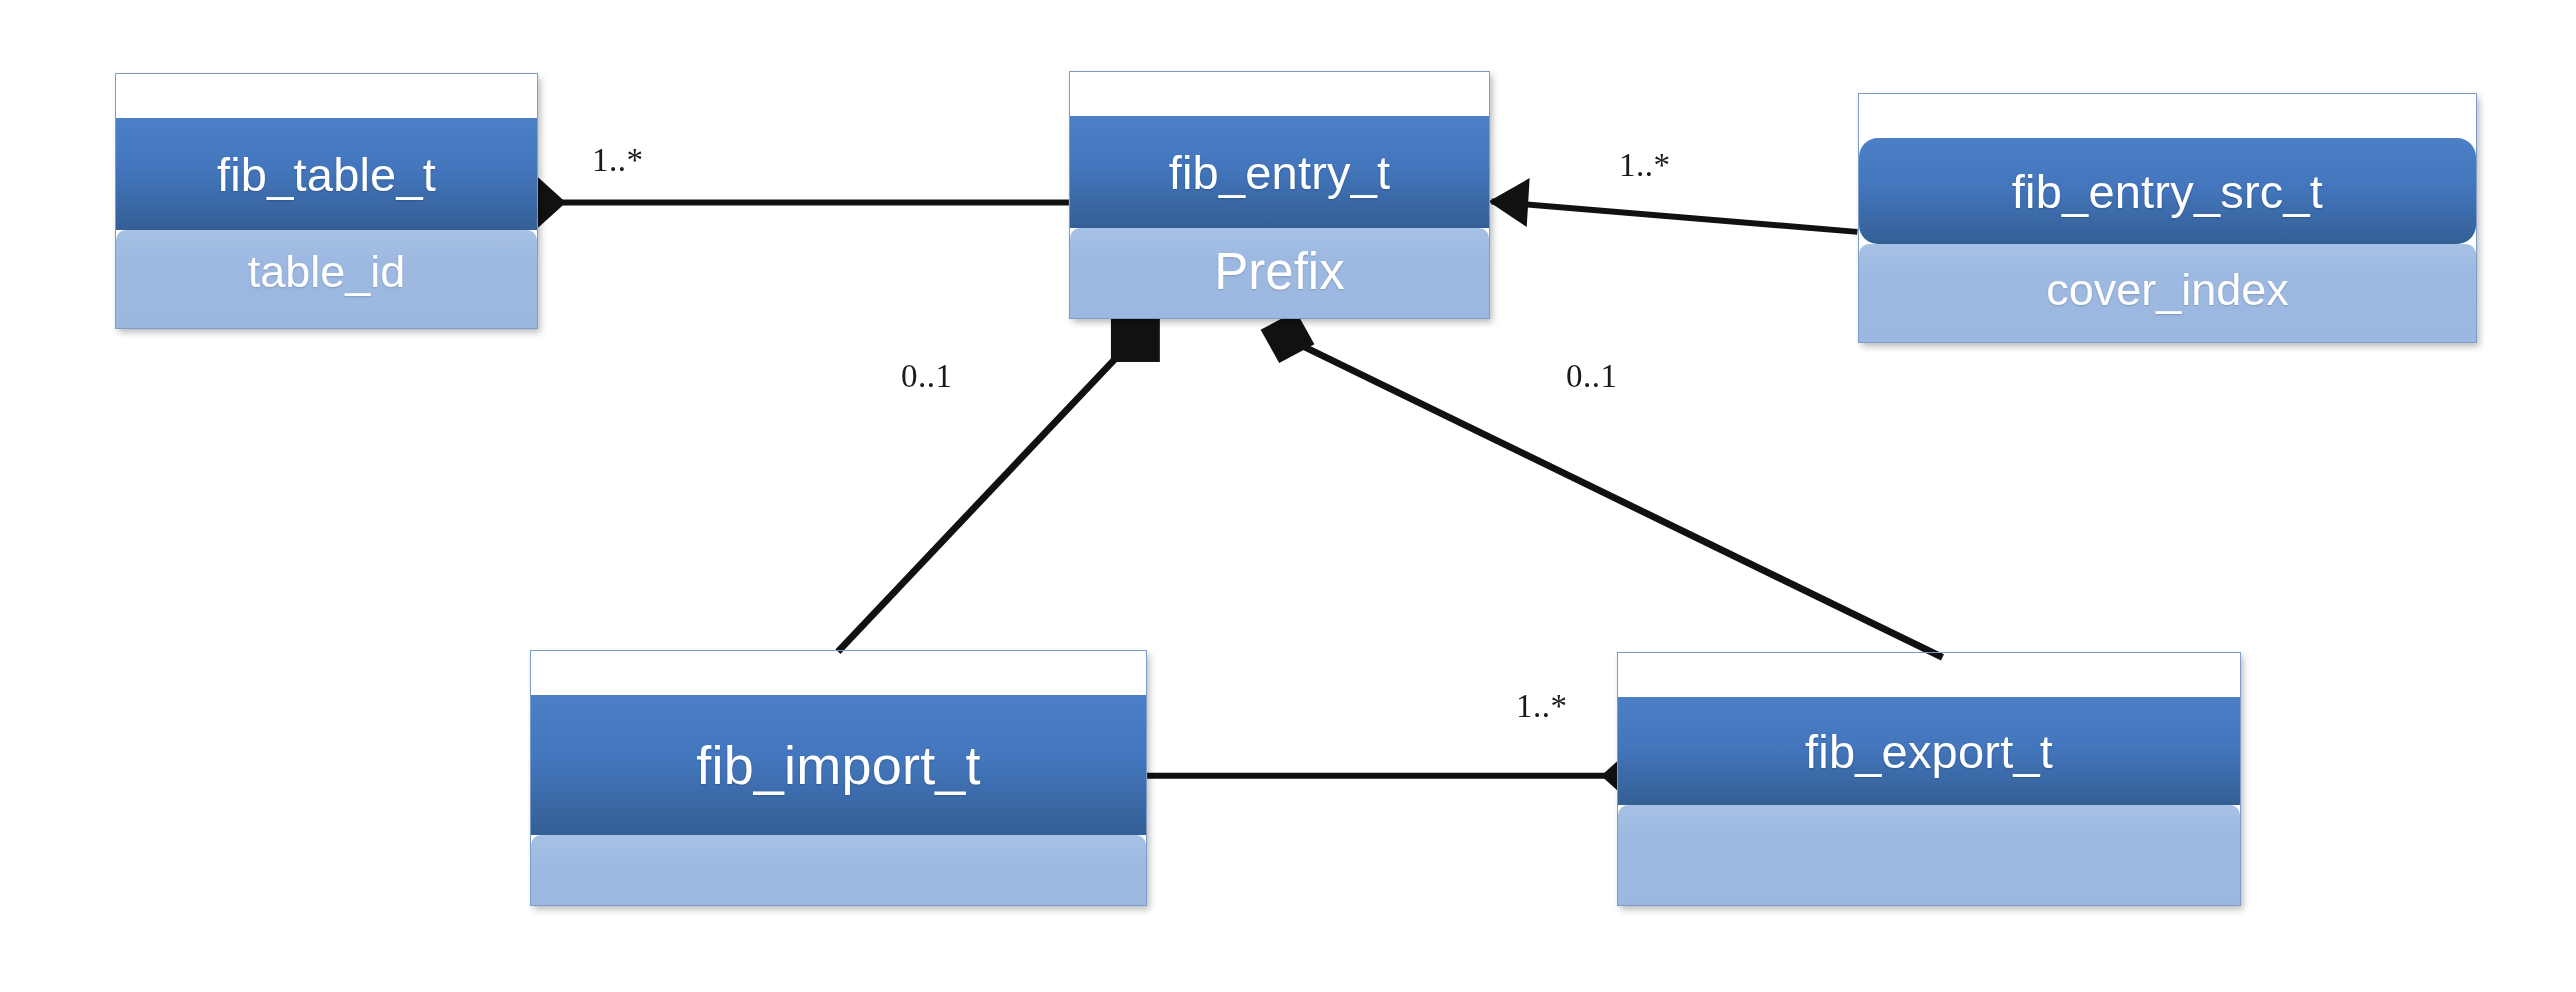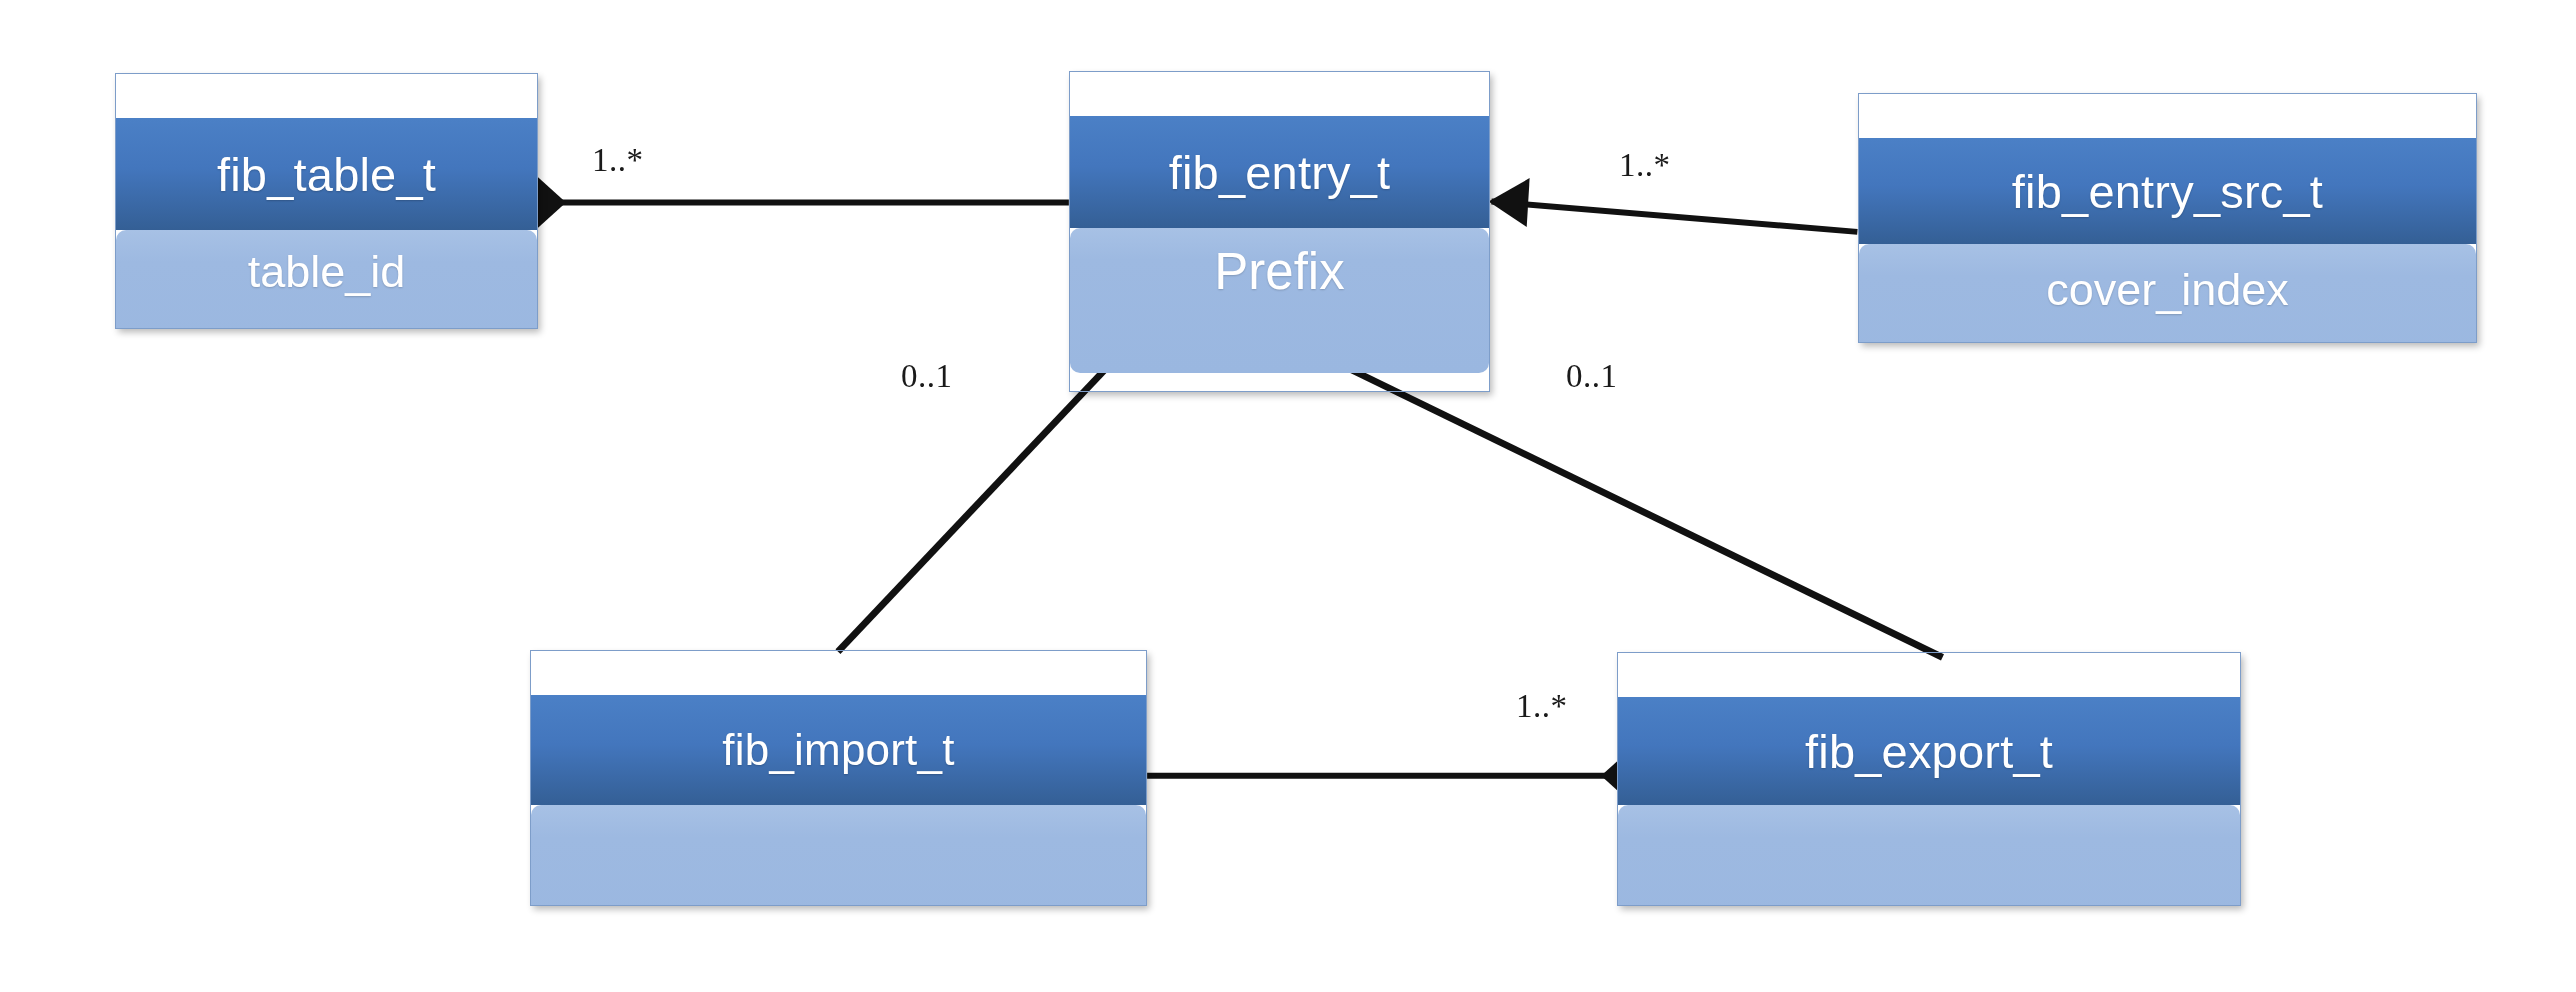--- a/index.html
+++ b/index.html
@@ -106,44 +106,44 @@
     <div class="class-header" style="height:112px; font-size:47px;">
       <span>fib_table_t</span>
     </div>
     <div class="class-body" style="height:145px; padding-top:15.7px; font-size:45px;">
       <div class="class-body-inner">
         <span>table_id</span>
       </div>
     </div>
   </div>
 
-  <div class="class-box" style="left:1069px; top:71px; width:421px; height:321px;">
+  <div class="class-box" style="left:1069px; top:71px; width:421px; height:248px;">
     <div class="class-header" style="height:112px; font-size:47px;">
       <span>fib_entry_t</span>
     </div>
     <div class="class-body" style="height:145px; padding-top:13.7px; font-size:51px;">
       <div class="class-body-inner">
         <span>Prefix</span>
       </div>
     </div>
   </div>
 
   <div class="class-box" style="left:1858px; top:93px; width:619px; height:250px;">
-    <div class="class-header" style="height:106px; font-size:47px;">
+    <div class="class-header" style="height:106px; font-size:47px;border-radius:19px;">
       <span>fib_entry_src_t</span>
     </div>
     <div class="class-body" style="height:144px; padding-top:20px; font-size:45px;">
       <div class="class-body-inner">
         <span>cover_index</span>
       </div>
     </div>
   </div>
 
   <div class="class-box" style="left:530px; top:650px; width:617px; height:256px;">
-    <div class="class-header" style="height:110px; font-size:44px;">
+    <div class="class-header" style="height:140px; font-size:54px;">
       <span>fib_import_t</span>
     </div>
     <div class="class-body" style="height:147px; font-size:43px;">
       <div class="class-body-inner"></div>
     </div>
   </div>
 
   <div class="class-box" style="left:1617px; top:652px; width:624px; height:254px;">
     <div class="class-header" style="height:108px; font-size:47px;align-items:center;">
       <span>fib_export_t</span>

